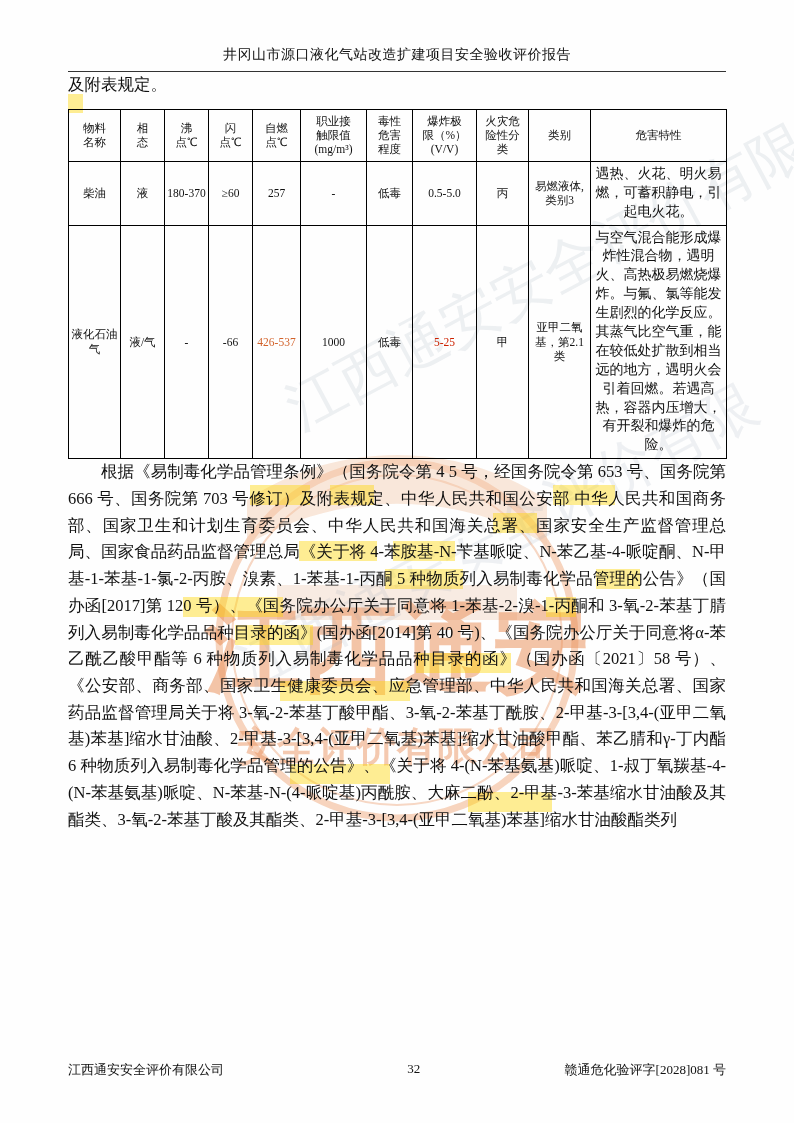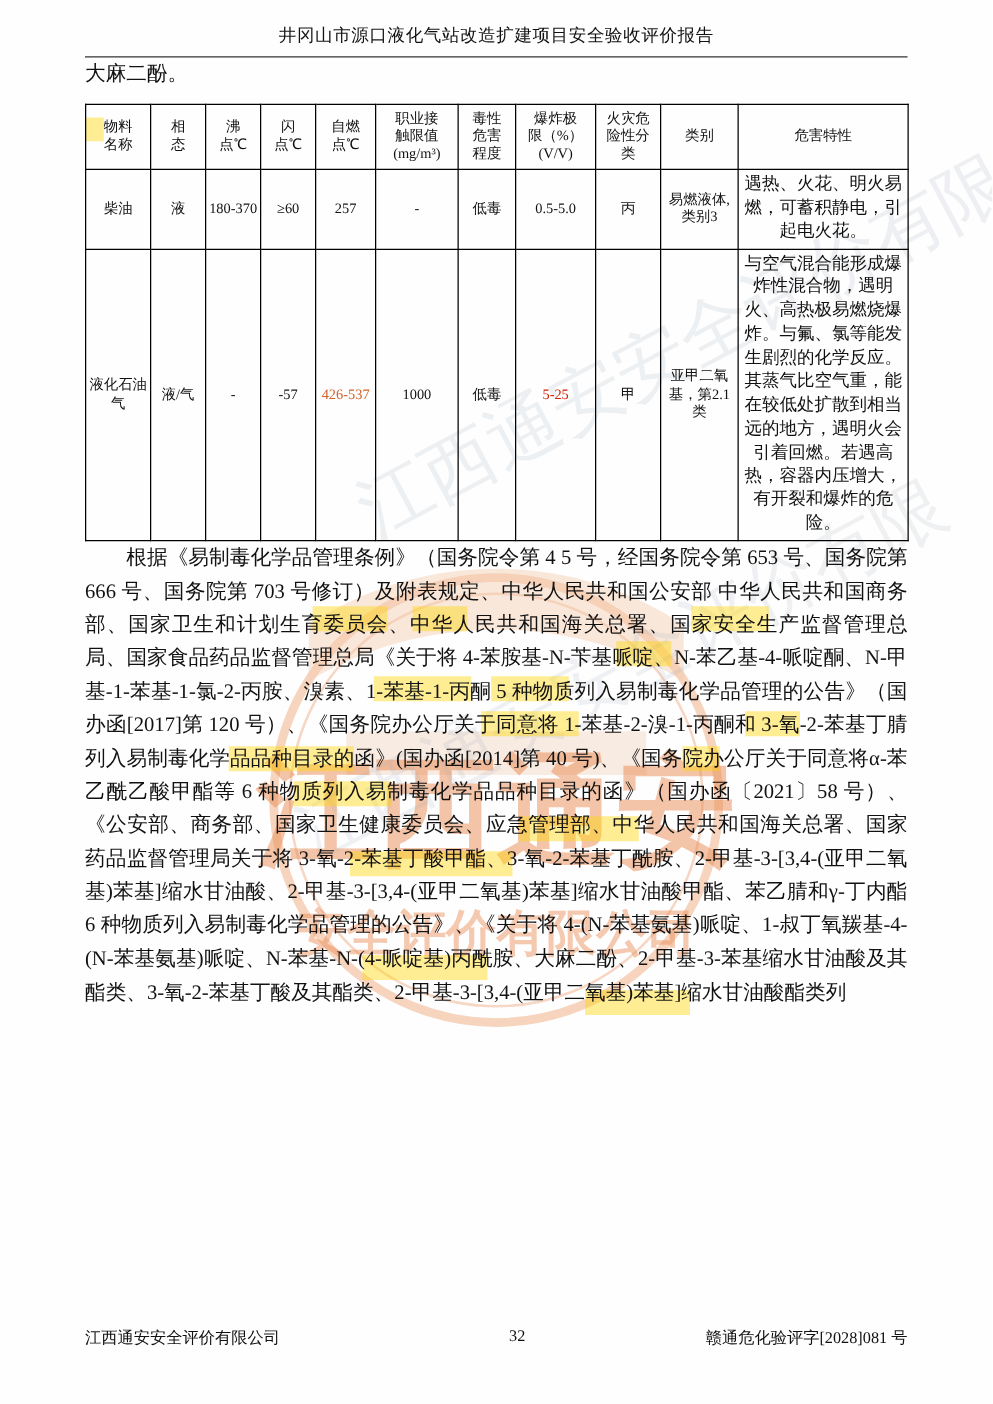--- a/index.html
+++ b/index.html
@@ -28,21 +28,21 @@
   .watermark {
     position: absolute;
     left: 0; top: 0;
     width: 794px; height: 1123px;
     pointer-events: none;
     z-index: 5;
   }
 
   
   .header {
-    padding-top: 20px;
+    padding-top: 46px;
     text-align: center;
     font-size: 14px;
     letter-spacing: 0.5px;
     color: #111;
   }
   .header-rule {
     margin-top: 7px;
     border-bottom: 1.2px solid #333;
   }
 
@@ -151,21 +151,21 @@
     </g>
   </svg>
 
   <div class="header">
     <div>井冈山市源口液化气站改造扩建项目安全验收评价报告</div>
     <div class="header-rule"></div>
   </div>
 
   <div class="content">
 
-    <p class="para gap-m">大麻二酚。</p>
+    <p class="para gap-m">及附表规定。</p>
 
 
     <table class="haz">
       <colgroup>
         <col style="width:52px">
         <col style="width:44px">
         <col style="width:44px">
         <col style="width:44px">
         <col style="width:48px">
         <col style="width:66px">
@@ -232,21 +232,21 @@
           <td>低毒</td>
           <td>0.5-5.0</td>
           <td>丙</td>
           <td>易燃液体,类别3</td>
           <td class="desc">遇热、火花、明火易燃，可蓄积静电，引起电火花。</td>
         </tr>
         <tr style="height:158px">
           <td>液化石油气</td>
           <td>液/气</td>
           <td>-</td>
-          <td>-57</td>
+          <td>-66</td>
           <td class="cell-orange">426-537</td>
           <td>1000</td>
           <td>低毒</td>
           <td class="cell-red">5-25</td>
           <td>甲</td>
           <td>亚甲二氧基，第2.1类</td>
           <td class="desc">与空气混合能形成爆炸性混合物，遇明火、高热极易燃烧爆炸。与氟、氯等能发生剧烈的化学反应。其蒸气比空气重，能在较低处扩散到相当远的地方，遇明火会引着回燃。若遇高热，容器内压增大，有开裂和爆炸的危险。</td>
         </tr>
       </tbody>
     </table>

